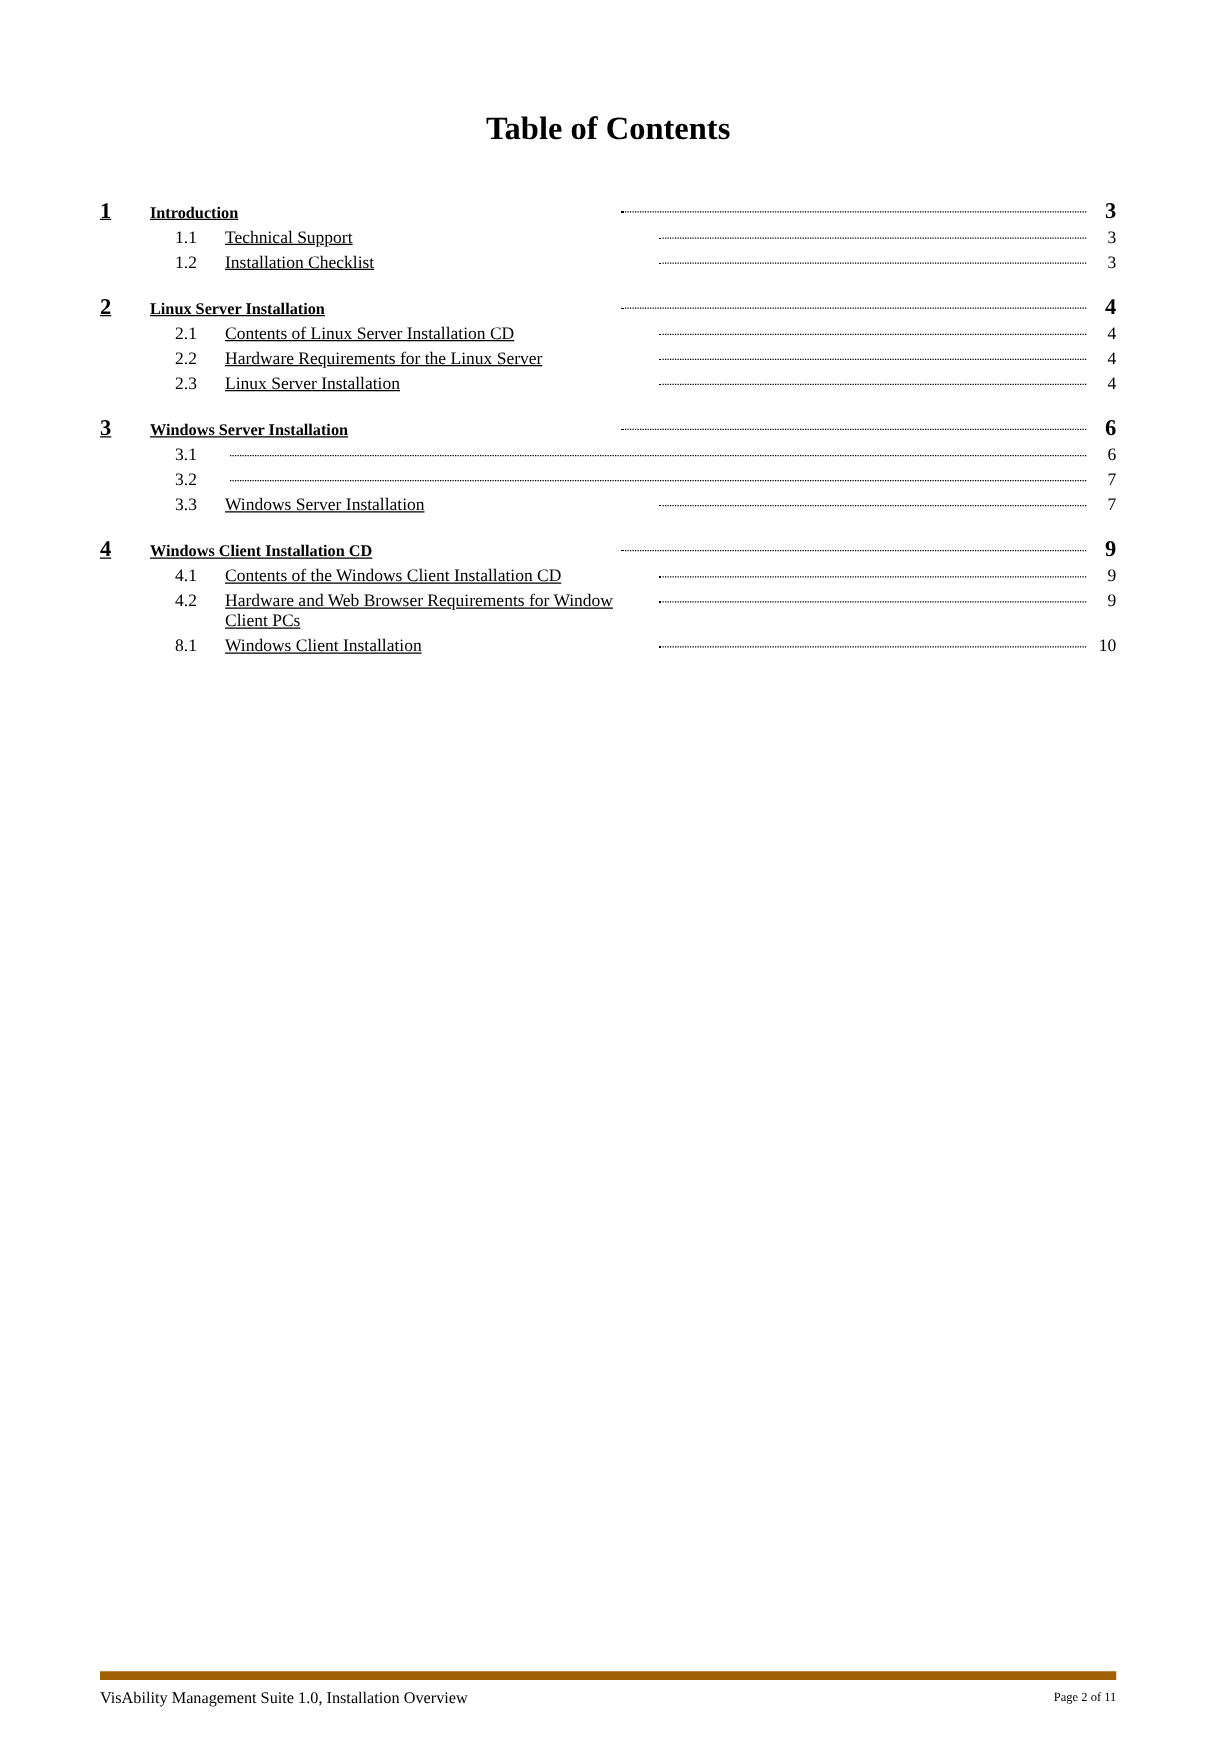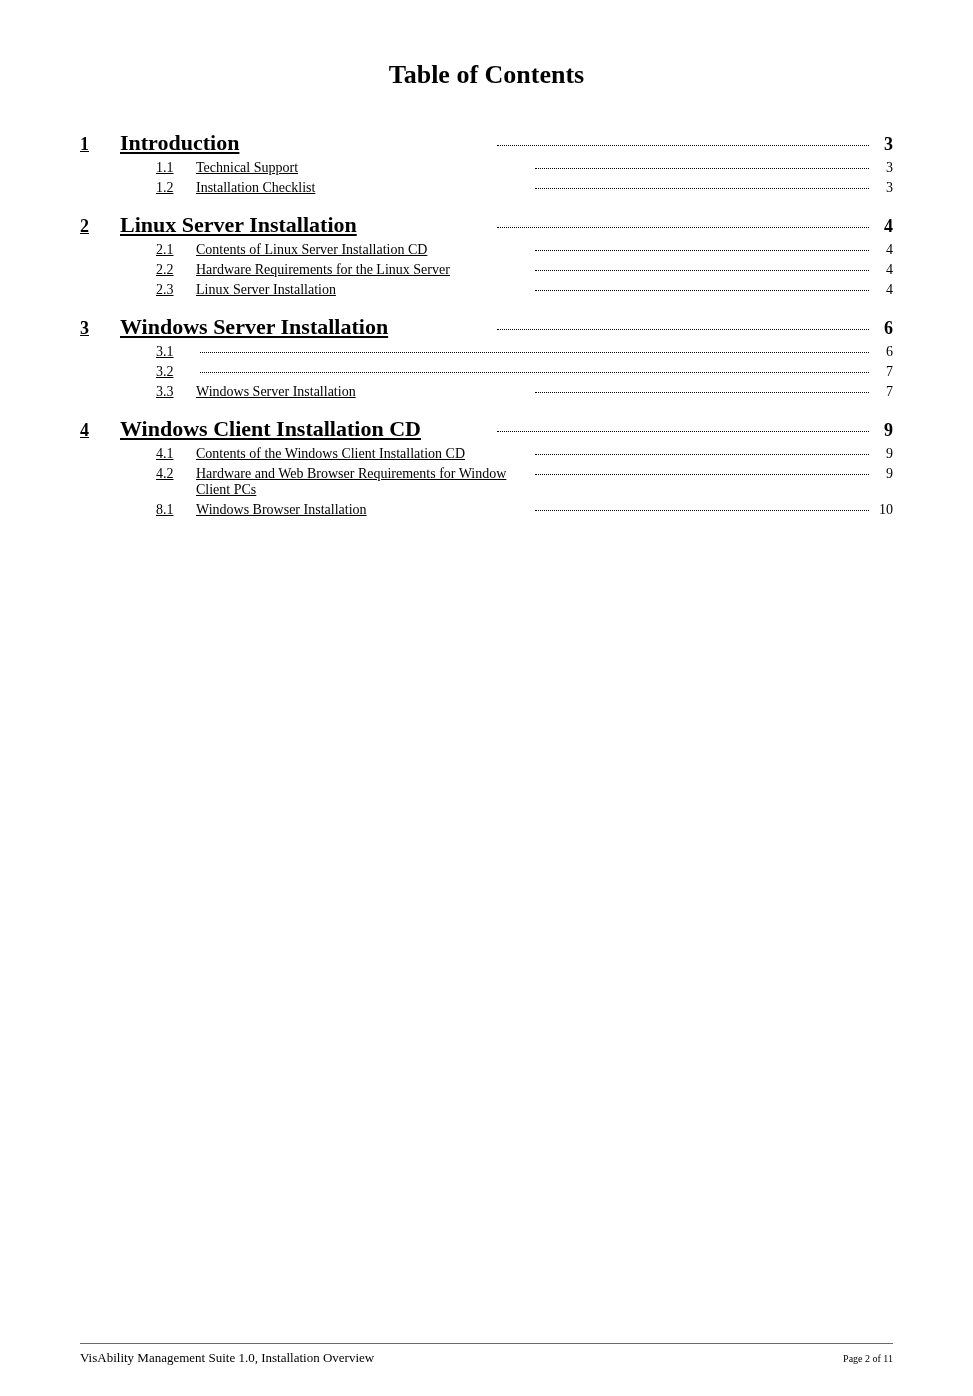--- a/index.html
+++ b/index.html
@@ -13,21 +13,21 @@
       font-family: "Times New Roman", Times, serif;
       color: #000000;
       width: 973px;
       min-height: 1396px;
       position: relative;
     }
 
     .page {
       width: 973px;
       min-height: 1396px;
-      padding: 60px 80px 60px 80px;
+      padding: 88px 80px 60px 80px;
       position: relative;
       background: #ffffff;
     }
 
     .page-title {
       text-align: center;
       font-size: 26px;
       font-weight: bold;
       margin-bottom: 40px;
       font-family: "Times New Roman", Times, serif;
@@ -45,21 +45,21 @@
 
     .toc-section-number {
       font-size: 18px;
       font-weight: bold;
       text-decoration: underline;
       min-width: 40px;
       flex-shrink: 0;
     }
 
     .toc-section-title {
-      font-size: 22px;
+      font-size: 13px;
       font-weight: bold;
       text-decoration: underline;
       flex: 1;
     }
 
     .toc-dots {
       flex: 1;
       border-bottom: 1px dotted #000;
       margin: 0 4px;
       position: relative;
@@ -75,24 +75,22 @@
 
     .toc-subsection-row {
       display: flex;
       align-items: baseline;
       margin-bottom: 4px;
       padding-left: 60px;
     }
 
     .toc-subsection-number {
       font-size: 14px;
-      text-decoration: underline;
       min-width: 40px;
       flex-shrink: 0;
-      margin-left: 16px;
     }
 
     .toc-subsection-title {
       font-size: 14px;
       text-decoration: underline;
       flex: 1;
     }
 
     .toc-subsection-dots {
       flex: 1;
@@ -117,21 +115,21 @@
     }
 
     .footer {
       position: absolute;
       bottom: 30px;
       left: 80px;
       right: 80px;
       display: flex;
       justify-content: space-between;
       align-items: center;
-      border-top: 1px solid #a16207;
+      border-top: 7px solid #a16207;
       padding-top: 6px;
       text-align: right;
     }
 
     .footer-left {
       font-size: 13px;
       font-family: "Times New Roman", Times, serif;
     }
 
     .footer-right {
@@ -235,21 +233,21 @@
         <span class="toc-subsection-page">9</span>
       </div>
       <div class="toc-subsection-row">
         <span class="toc-subsection-number">4.2</span>
         <span class="toc-subsection-title">Hardware and Web Browser Requirements for Window Client PCs</span>
         <span class="toc-subsection-dots"></span>
         <span class="toc-subsection-page">9</span>
       </div>
       <div class="toc-subsection-row">
         <span class="toc-subsection-number">8.1</span>
-        <span class="toc-subsection-title">Windows Browser Installation</span>
+        <span class="toc-subsection-title">Windows Client Installation</span>
         <span class="toc-subsection-dots"></span>
         <span class="toc-subsection-page">10</span>
       </div>
     </div>
 
   </div>
 
   <div class="footer">
     <span class="footer-left">VisAbility Management Suite 1.0, Installation Overview</span>
     <span class="footer-right">Page 2 of 11</span>

